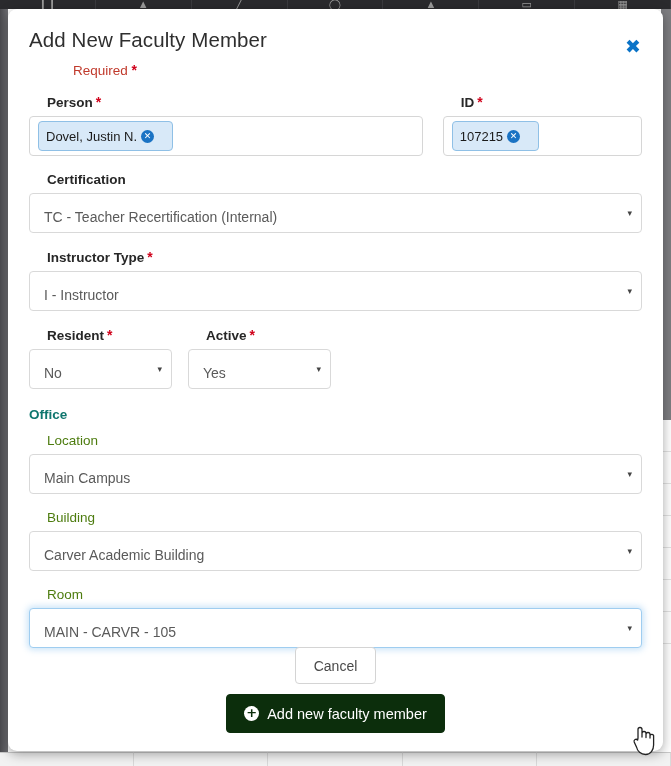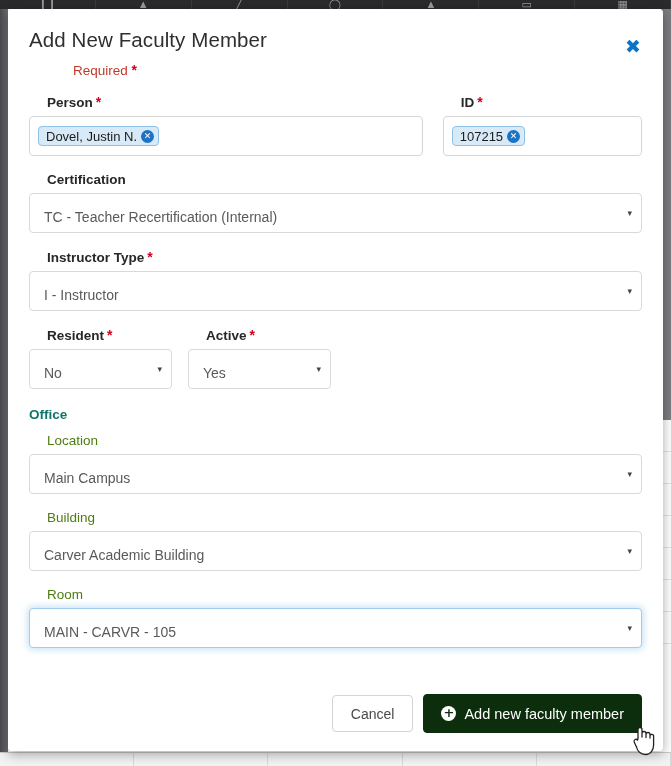--- a/index.html
+++ b/index.html
@@ -103,21 +103,21 @@
   }
 
   
   #modal {
     position: absolute;
     left: 8px;
     top: 9px;
     width: 655px;
     height: 742px;
     background: #ffffff;
-    border-radius: 4px;
+    border-radius: 9px;
     box-shadow: 0 3px 12px rgba(0,0,0,.35);
     box-sizing: border-box;
     padding: 0 21px;
     overflow: hidden;
   }
 
   .modal-title {
     font-size: 20.5px;
     color: #2f2f2f;
     font-weight: normal;
@@ -185,24 +185,24 @@
     padding: 0 8px;
     box-sizing: border-box;
   }
   .token {
     display: inline-flex;
     align-items: center;
     gap: 4px;
     background: #d8e9f8;
     border: 1px solid #8fc0e6;
     border-radius: 4px;
-    padding: 2px 4px 2px 7px;
+    padding: 2px 18px 2px 7px;
     font-size: 13px;
     color: #1b1b1b;
-    height: 20px;
+    height: 30px;
     box-sizing: border-box;
     cursor: default;
   }
   .token-x {
     display: inline-block;
     width: 13px;
     height: 13px;
     border-radius: 50%;
     background: #1a73c4;
     color: #fff;
@@ -258,20 +258,21 @@
 
   .footer {
     position: absolute;
     left: 21px;
     right: 21px;
     bottom: 18px;
     display: flex;
     justify-content: flex-end;
     align-items: center;
     gap: 10px;
+    flex-direction: column;
   }
   .btn-cancel {
     background: #fff;
     border: 1px solid #d4d4d4;
     border-radius: 4px;
     font-size: 14px;
     color: #4a4a4a;
     padding: 0 18px;
     height: 37px;
     cursor: pointer;

